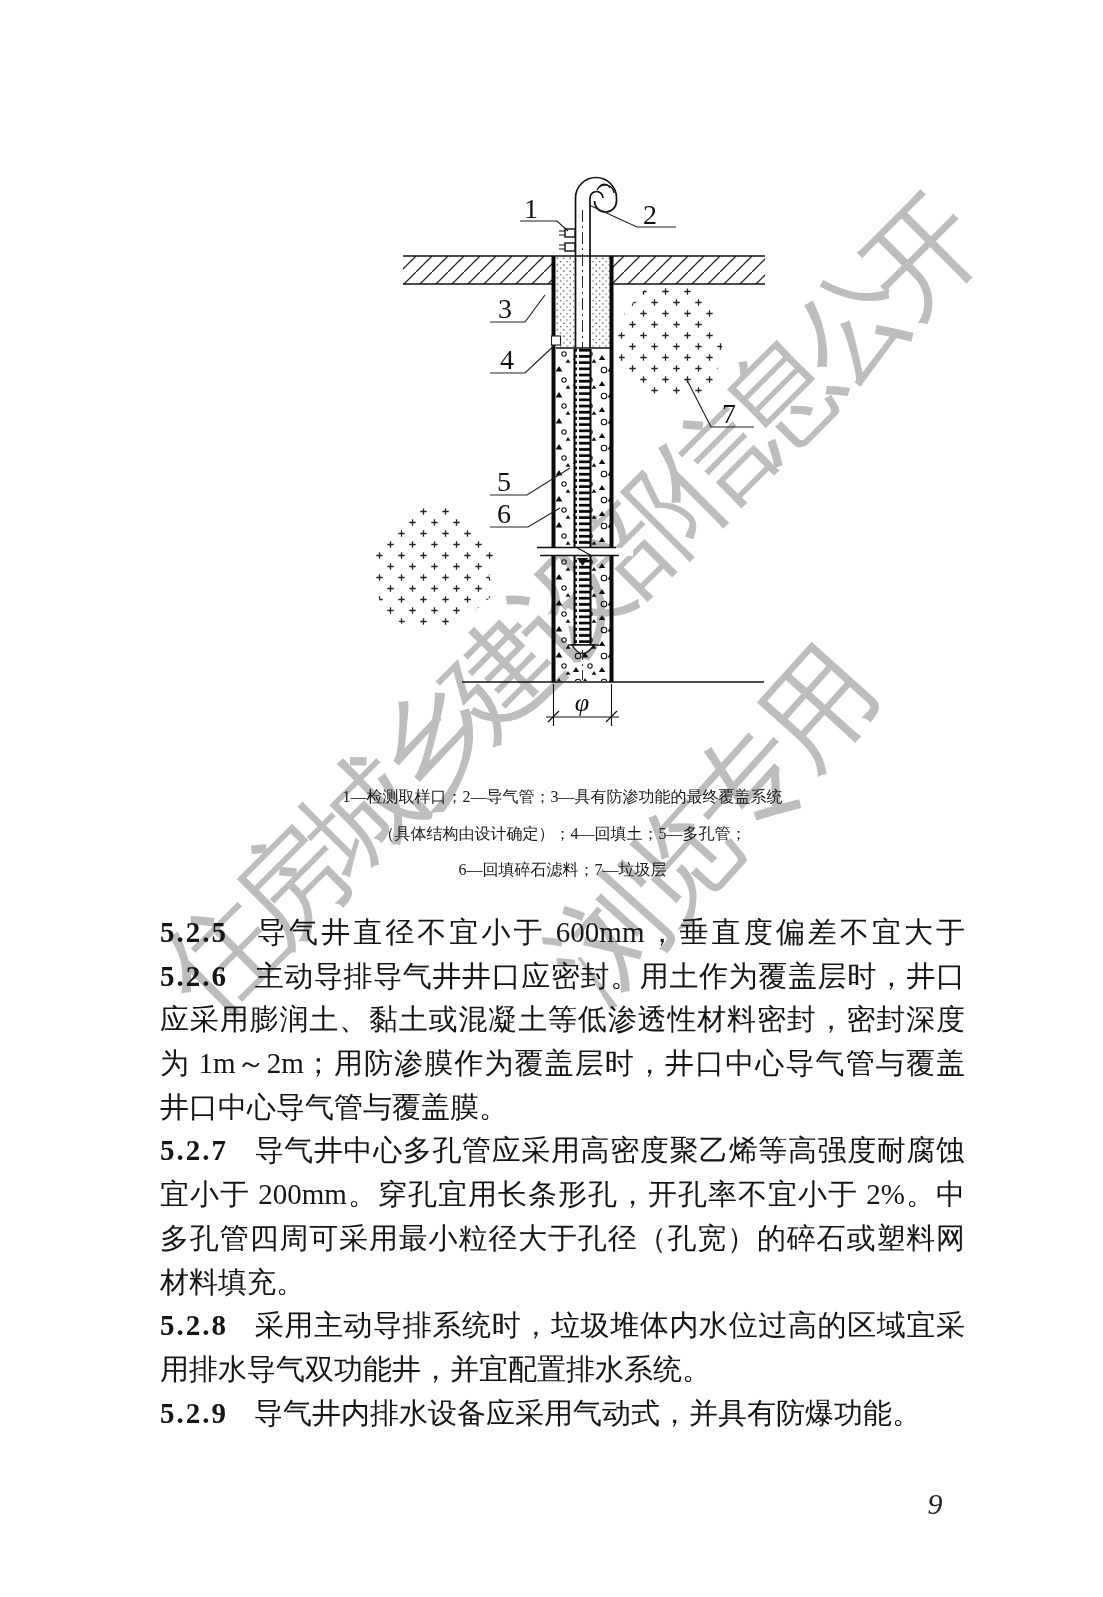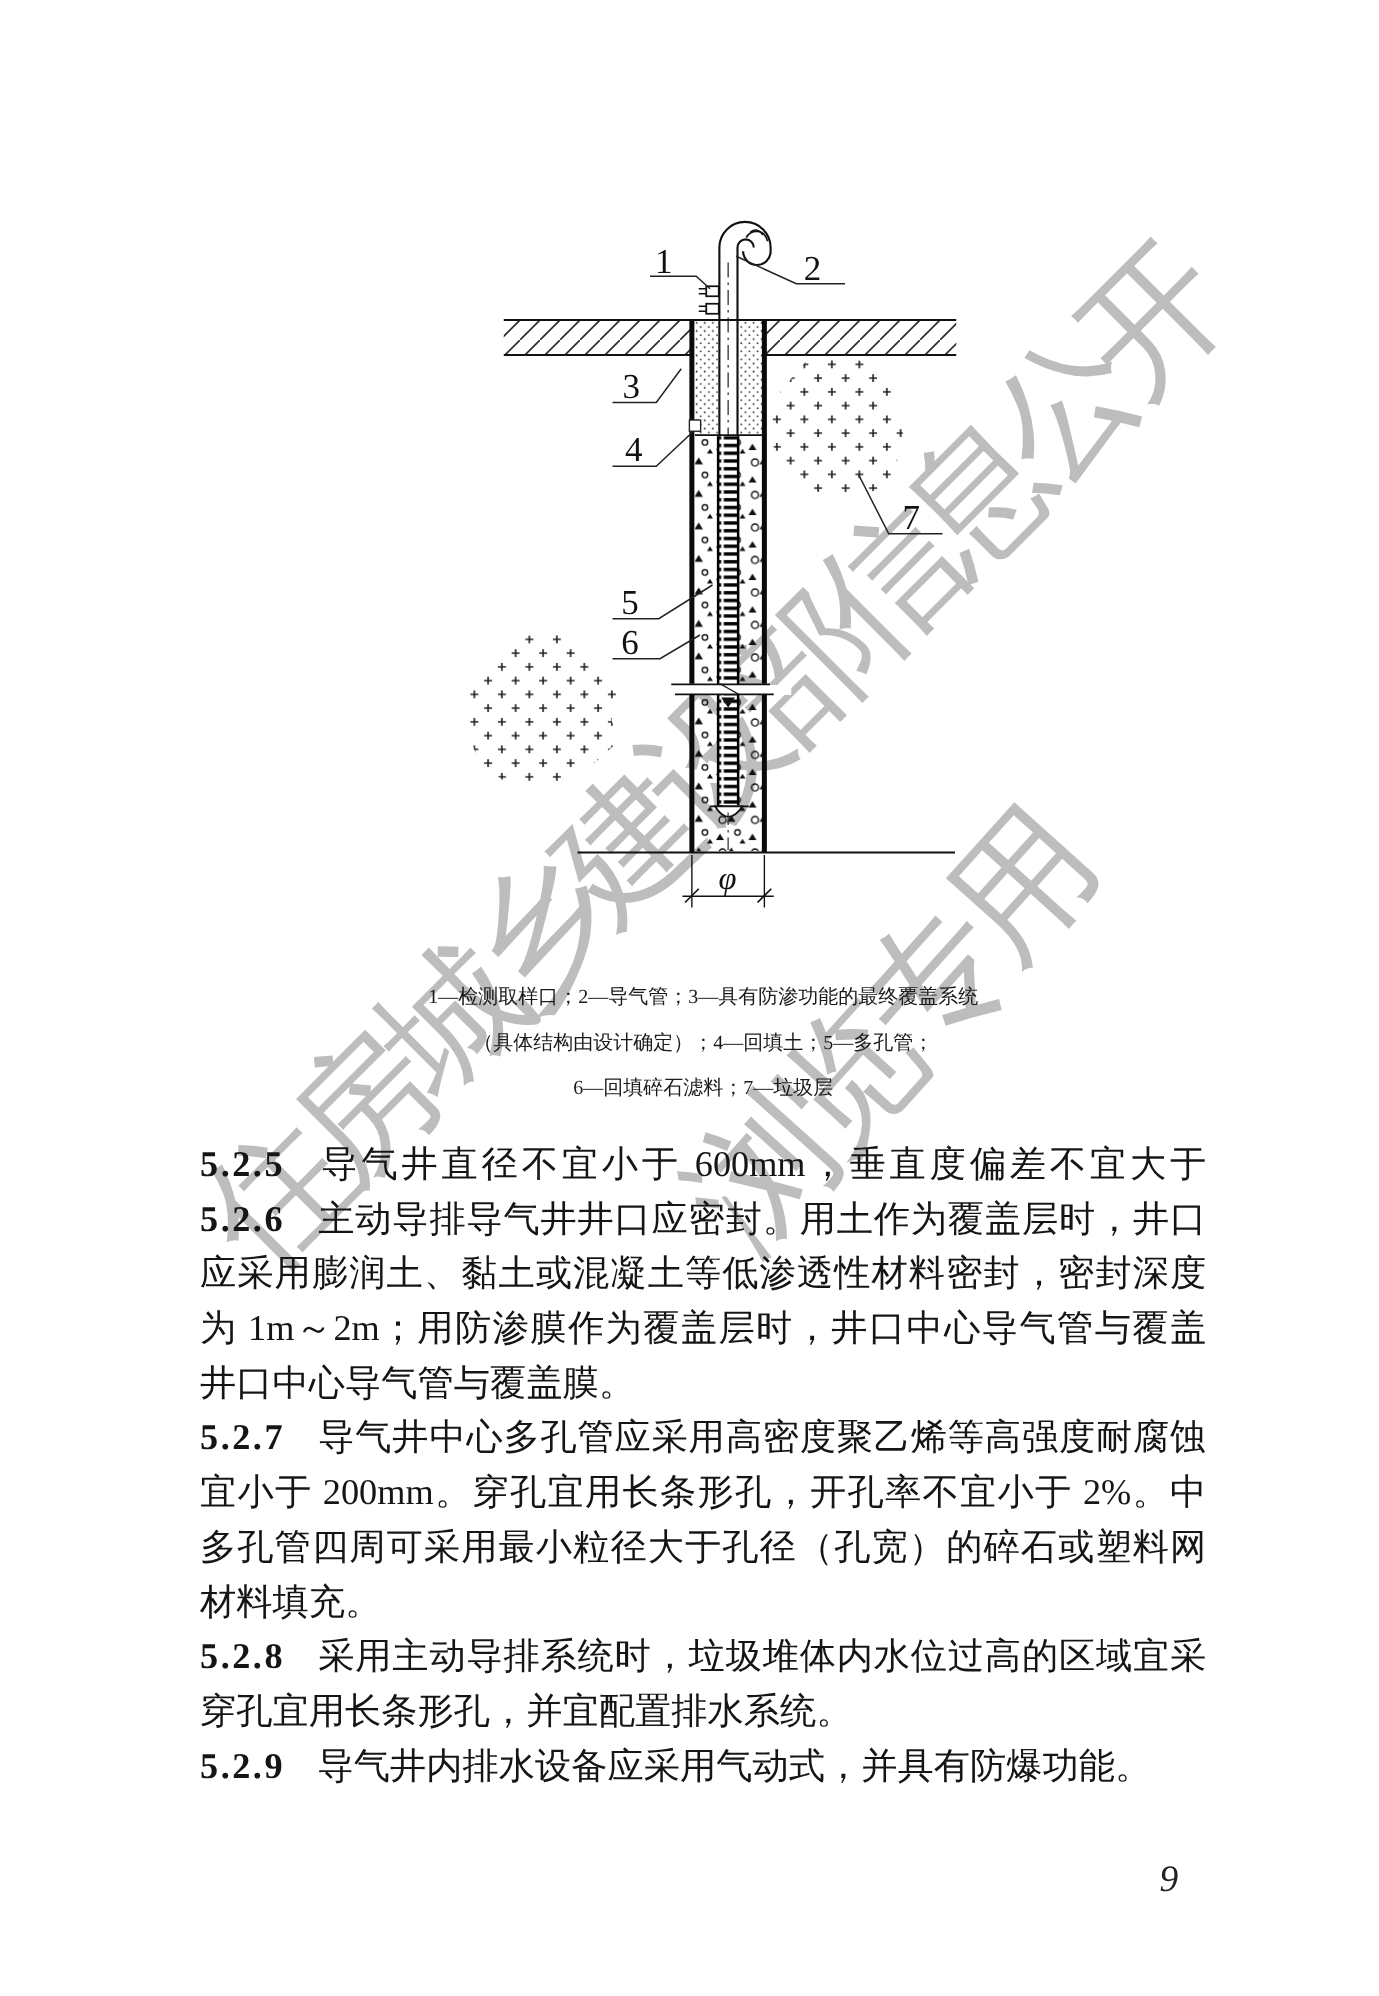--- a/index.html
+++ b/index.html
@@ -180,20 +180,20 @@
       <div class="bl j"><b>5.2.5</b><span>导气井直径不宜小于 600mm，垂直度偏差不宜大于 1%。</span></div>
       <div class="bl j"><b>5.2.6</b><span>主动导排导气井井口应密封。用土作为覆盖层时，井口</span></div>
       <div class="bl j"><span>应采用膨润土、黏土或混凝土等低渗透性材料密封，密封深度宜</span></div>
       <div class="bl j"><span>为 1m～2m；用防渗膜作为覆盖层时，井口中心导气管与覆盖膜</span></div>
       <div class="bl"><span>井口中心导气管与覆盖膜。</span></div>
       <div class="bl j"><b>5.2.7</b><span>导气井中心多孔管应采用高密度聚乙烯等高强度耐腐蚀</span></div>
       <div class="bl j"><span>宜小于 200mm。穿孔宜用长条形孔，开孔率不宜小于 2%。中心</span></div>
       <div class="bl j"><span>多孔管四周可采用最小粒径大于孔径（孔宽）的碎石或塑料网状</span></div>
       <div class="bl"><span>材料填充。</span></div>
       <div class="bl j"><b>5.2.8</b><span>采用主动导排系统时，垃圾堆体内水位过高的区域宜采</span></div>
-      <div class="bl"><span>穿孔宜用长条形孔，并宜配置排水系统。</span></div>
+      <div class="bl"><span>用排水导气双功能井，并宜配置排水系统。</span></div>
       <div class="bl"><b>5.2.9</b><span>导气井内排水设备应采用气动式，并具有防爆功能。</span></div>
     </div>
 
     <div id="page-number">9</div>
 
   </div>
 </div>
 
 </body></html>

